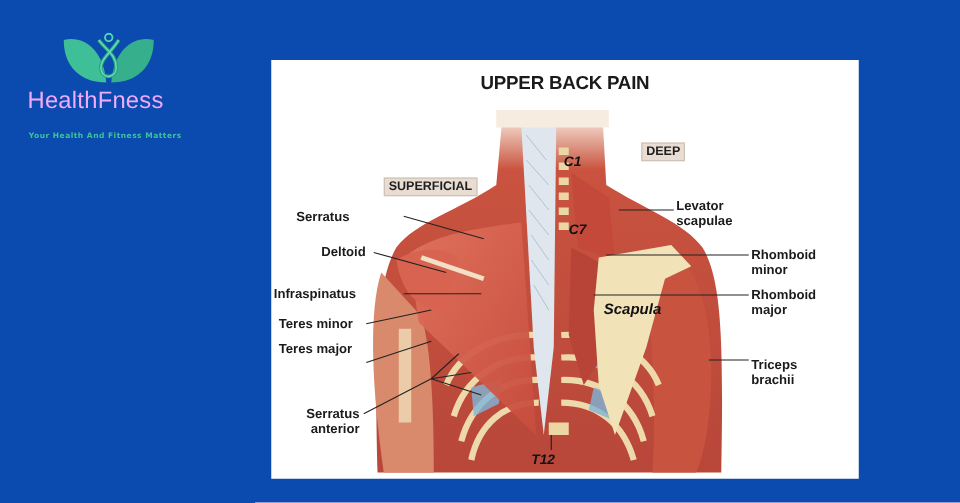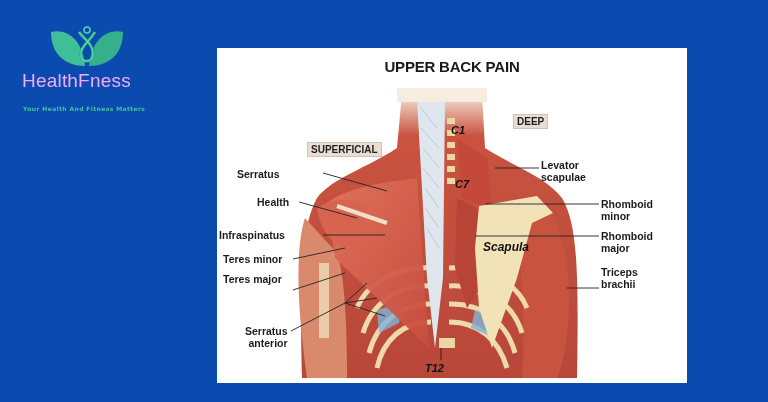--- a/index.html
+++ b/index.html
@@ -118,33 +118,33 @@
       <line x1="128" y1="255" x2="168" y2="268"></line>
       <line x1="278" y1="120" x2="322" y2="120"></line>
       <line x1="268" y1="156" x2="382" y2="156"></line>
       <line x1="258" y1="188" x2="382" y2="188"></line>
       <line x1="350" y1="240" x2="382" y2="240"></line>
       <line x1="224" y1="300" x2="224" y2="312"></line>
     </g>
   </svg>
 
   <div class="lbl r" style="left:20px;top:120px;">Serratus</div>
-  <div class="lbl r" style="left:40px;top:148px;">Health</div>
+  <div class="lbl r" style="left:40px;top:148px;">Deltoid</div>
   <div class="lbl r" style="left:2px;top:181px;">Infraspinatus</div>
   <div class="lbl r" style="left:6px;top:205px;text-align:center;">Teres minor</div>
   <div class="lbl r" style="left:6px;top:225px;">Teres major</div>
   <div class="lbl r" style="left:28px;top:277px;white-space:pre;">Serratus
 anterior</div>
 
   <div class="lbl" style="left:324px;top:111px;white-space:pre;">Levator
 scapulae</div>
   <div class="lbl" style="left:384px;top:150px;white-space:pre;">Rhomboid
 minor</div>
   <div class="lbl" style="left:384px;top:182px;white-space:pre;">Rhomboid
 major</div>
-  <div class="lbl" style="left:384px;top:218px;white-space:pre;">Triceps
+  <div class="lbl" style="left:384px;top:238px;white-space:pre;">Triceps
 brachii</div>
 
   <div class="vert" style="left:266px;top:192px;font-size:12px;">Scapula</div>
   <div class="vert" style="left:234px;top:76px;">C1</div>
   <div class="vert" style="left:238px;top:130px;">C7</div>
   <div class="vert" style="left:208px;top:314px;">T12</div>
 </div>
 
 </body></html>

